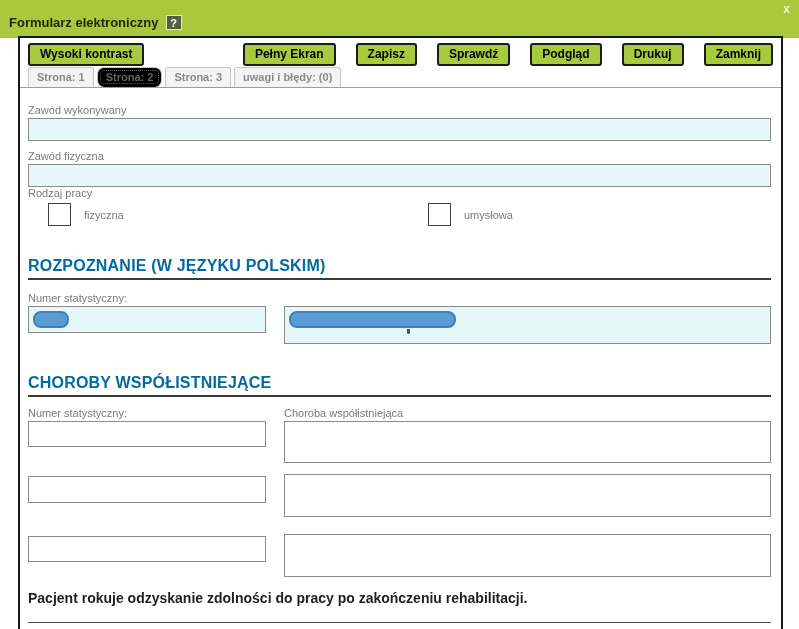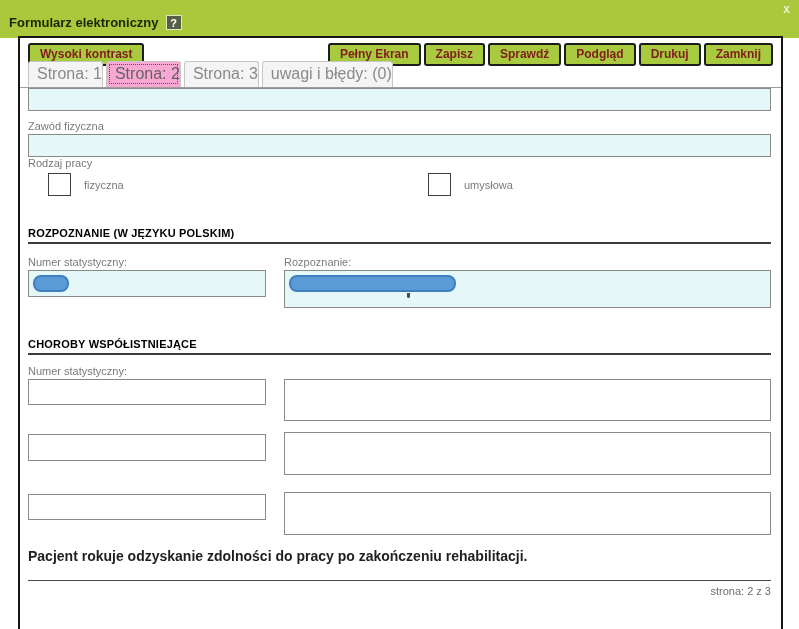--- a/index.html
+++ b/index.html
@@ -29,36 +29,36 @@
     border:2px solid #161616; background:#fff;
   }
   
   .toolbar {
     display:flex; justify-content:space-between; align-items:flex-start;
     padding:5px 8px 0 8px; height:28px;
   }
   .btn {
     background:#a7ca3e; border:2px solid #1c1c1c; border-radius:3px;
     font-family:"Liberation Sans", sans-serif; font-size:12px; font-weight:bold;
-    color:#7f1d1d; padding:2px 10px 3px 10px; cursor:pointer; white-space:nowrap;
-  }
-  .toolbar-right { display:flex; gap:3px; }
+    color:#000000; padding:2px 10px 3px 10px; cursor:pointer; white-space:nowrap;
+  }
+  .toolbar-right { display:flex; gap:20px; }
   
   .tabs {
     display:flex; gap:3px; padding:1px 0 0 8px; align-items:flex-end;
     border-bottom:1px solid #9d9d9d; height:22px;
   }
   .tab {
     background:#f4f4f4; border:1px solid #c6c6c6; border-bottom:none;
-    border-radius:3px 3px 0 0; padding:3px 0 4px 8px; font-size:16px;
-    color:#8a8a8a; cursor:pointer; white-space:nowrap;
+    border-radius:3px 3px 0 0; padding:3px 8px 4px 8px; font-size:11px;
+    color:#8a8a8a; cursor:pointer; white-space:nowrap;font-weight:bold;
   }
   .tab.active {
-    background:#f9a8d4; color:#636363;
-    outline:1px dotted #555; outline-offset:-4px;
+    background:#000000; color:#636363;
+    outline:1px dotted #555; outline-offset:-4px;border-radius:7px;
   }
   
   .content { padding:0 10px 0 8px; }
   .flabel { font-size:11px; color:#7a7a7a; }
   .field {
     border:1px solid #8a8a8a; background:#fff; position:relative; width:100%;
   }
   .field.blue { background:#e6f7f9; }
   .blob {
     position:absolute; background:#5b9bd5; border:2px solid #3f7fc0;
@@ -69,21 +69,21 @@
     border-radius:0 0 2px 2px;
   }
   .cbrow { position:relative; height:24px; margin-top:4px;margin-left:20px; }
   .cbgroup { position:absolute; top:0; display:flex; align-items:center; }
   .checkbox {
     width:23px; height:23px; border:1px solid #3f3f3f; background:#fff; cursor:pointer;
   }
   .cbgroup .flabel { margin-left:13px; }
   .section-title {
     margin-top:30px; padding-bottom:3px; border-bottom:2px solid #3a3a3a;
-    font-size:11px; font-weight:bold; color:#000000; letter-spacing:0.2px;
+    font-size:16px; font-weight:bold; color:#0369a1; letter-spacing:0.2px;
   }
   .cols { display:flex; }
   .col-l { width:238px; flex:0 0 238px; }
   .col-r { margin-left:18px; flex:1; }
   .labels-row { margin-top:12px; margin-bottom:2px; }
   .labels-row2 { margin-top:10px; margin-bottom:2px; }
   .footer-note { margin-top:13px; font-size:14px; font-weight:bold; color:#1f1f1f; }
   .footer-divider { margin-top:16px; border:none; border-top:1px solid #4a4a4a; }
   .page-indicator { margin-top:4px; text-align:right; font-size:11px; color:#6e6e6e; }
 </style>
@@ -112,20 +112,21 @@
 
   <div class="tabs">
     <div class="tab">Strona: 1</div>
     <div class="tab active">Strona: 2</div>
     <div class="tab">Strona: 3</div>
     <div class="tab">uwagi i błędy: (0)</div>
   </div>
 
   <div class="content">
 
+    <div class="flabel" style="margin-top:16px; margin-bottom:2px;">Zawód wykonywany</div>
     <div class="field blue" style="height:23px;"></div>
 
     <div class="flabel" style="margin-top:9px; margin-bottom:2px;">Zawód fizyczna</div>
     <div class="field blue" style="height:23px;"></div>
 
     <div class="flabel" style="">Rodzaj pracy</div>
 
     <div class="cbrow">
       <div class="cbgroup" style="left:0;">
         <div class="checkbox"></div>
@@ -134,40 +135,40 @@
       <div class="cbgroup" style="left:380px;">
         <div class="checkbox"></div>
         <span class="flabel">umysłowa</span>
       </div>
     </div>
 
     <div class="section-title">ROZPOZNANIE (W JĘZYKU POLSKIM)</div>
 
     <div class="cols labels-row">
       <div class="col-l flabel">Numer statystyczny:</div>
-      <div class="col-r flabel">Rozpoznanie:</div>
     </div>
     <div class="cols">
       <div class="col-l">
         <div class="field blue" style="height:27px;">
           <div class="blob" style="left:4px; top:4px; width:36px; height:17px;"></div>
         </div>
       </div>
       <div class="col-r">
         <div class="field blue" style="height:38px;">
           <div class="blob" style="left:4px; top:4px; width:167px; height:17px;"></div>
           <div class="blob-tail" style="left:122px; top:22px;"></div>
         </div>
       </div>
     </div>
 
     <div class="section-title">CHOROBY WSPÓŁISTNIEJĄCE</div>
 
     <div class="cols labels-row2">
       <div class="col-l flabel">Numer statystyczny:</div>
+      <div class="col-r flabel">Choroba współistniejąca</div>
     </div>
 
     <div class="cols">
       <div class="col-l">
           <div class="field" style="height:26px;"></div>
         </div>
       <div class="col-r">
           <div class="field" style="height:42px;"></div>
         </div>
     </div>

